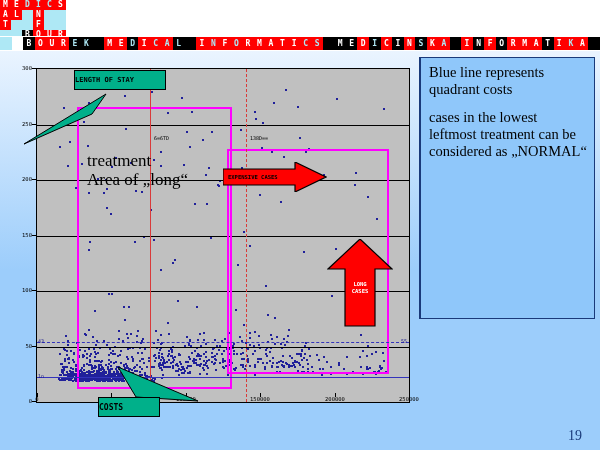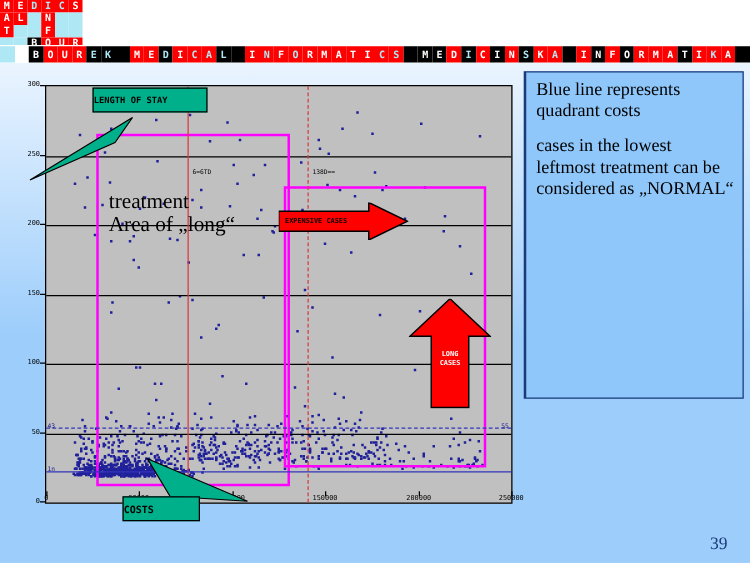--- a/index.html
+++ b/index.html
@@ -1477,13 +1477,13 @@
   <div class="callout" style="left:84px;top:339px;width:60px;height:18px;font-size:8px;">
     <span>COSTS</span>
   </div>
 </div>
 
 <div id="sidepanel">
   <p>Blue line represents quadrant costs</p>
   <p>cases in the lowest leftmost treatment can be considered as „NORMAL“</p>
 </div>
 
-<div id="pagenum">39</div>
+<div id="pagenum">19</div>
 
 </body></html>

